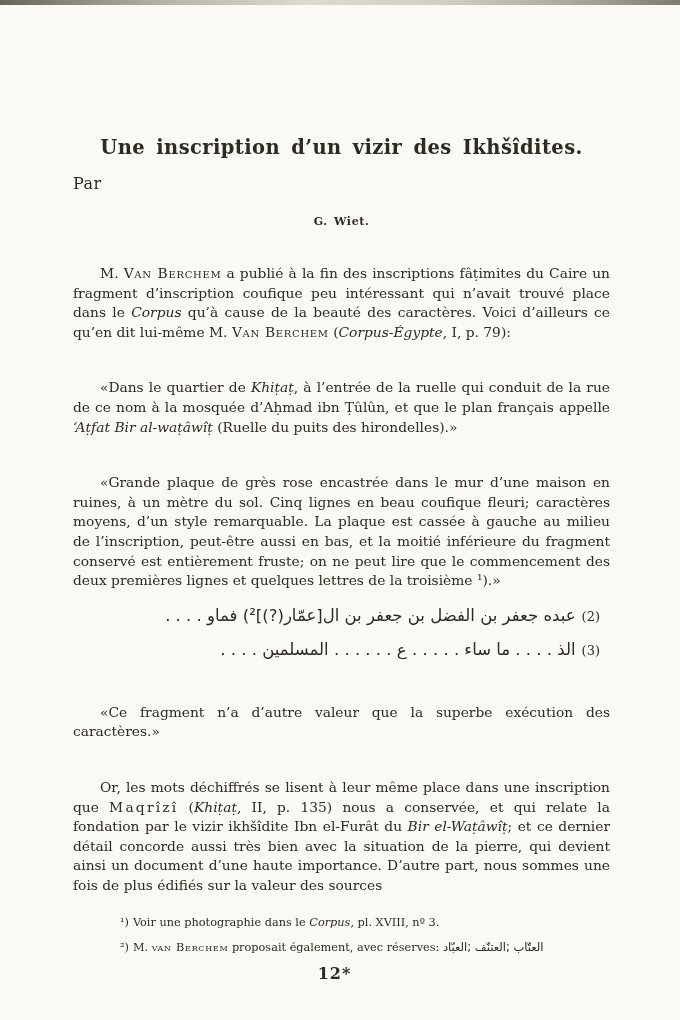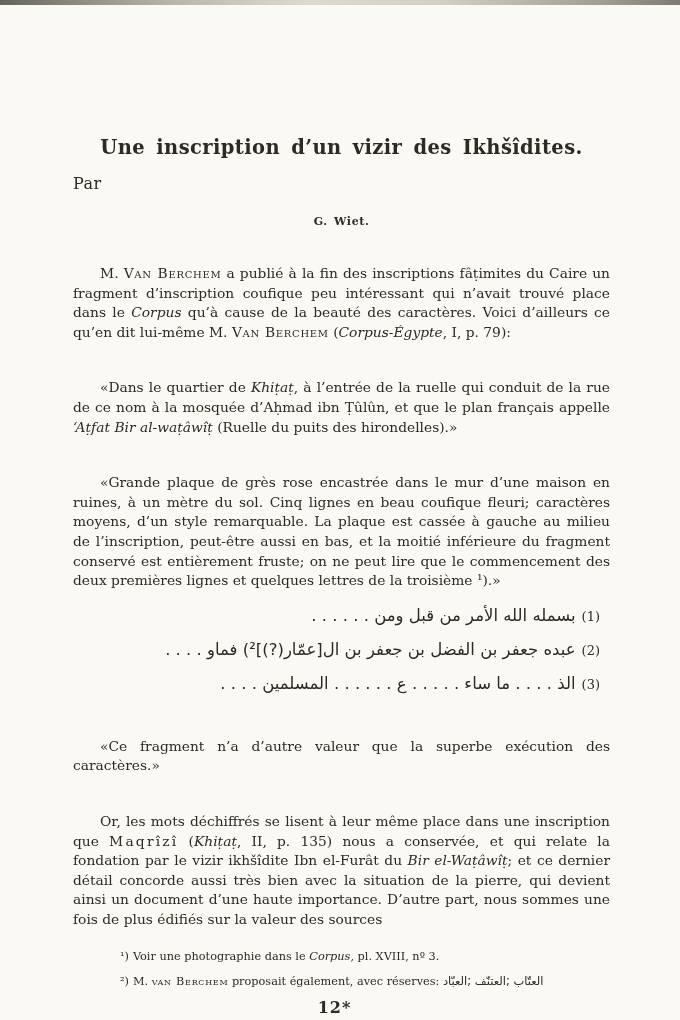--- a/index.html
+++ b/index.html
@@ -46,21 +46,20 @@
 <div class="content">
   <h1 class="title">Une inscription d’un vizir des Ikhšîdites.</h1>
   <div class="byline">Par</div>
   <div class="author">G. Wiet.</div>
 
   <div class="flow">
       <p class="body-para"><span>M. </span><span class="s-sc">Van Berchem</span><span> a publié à la fin des inscriptions fâṭimites du Caire un fragment d’inscription coufique peu intéressant qui n’avait trouvé place dans le </span><span class="s-i">Corpus</span><span> qu’à cause de la beauté des caractères. Voici d’ailleurs ce qu’en dit lui-même M. </span><span class="s-sc">Van Berchem</span><span> (</span><span class="s-i">Corpus-Égypte</span><span>, I, p. 79):</span></p>
       <p class="body-para"><span>«Dans le quartier de </span><span class="s-i">Khiṭaṭ</span><span>, à l’entrée de la ruelle qui conduit de la rue de ce nom à la mosquée d’Aḥmad ibn Ṭûlûn, et que le plan français appelle </span><span class="s-i">‘Aṭfat Bir al-waṭâwîṭ</span><span> (Ruelle du puits des hirondelles).»</span></p>
       <p class="body-para"><span>«Grande plaque de grès rose encastrée dans le mur d’une maison en ruines, à un mètre du sol.  Cinq lignes en beau coufique fleuri; caractères moyens, d’un style remarquable.  La plaque est cassée à gauche au milieu de l’inscription, peut-être aussi en bas, et la moitié inférieure du fragment conservé est entièrement fruste; on ne peut lire que le commencement des deux premières lignes et quelques lettres de la troisième ¹).»</span></p>
       <div class="arabic-block">
-        <div class="arabic-line"><span class="ar-text" dir="rtl">بسمله الله الأمر من قبل ومن . . . . . .</span><span class="ar-num">(1)</span></div>
         <div class="arabic-line"><span class="ar-text" dir="rtl">عبده جعفر بن الفضل بن جعفر بن ال[عمّار(?)]²) فماو . . . .</span><span class="ar-num">(2)</span></div>
         <div class="arabic-line"><span class="ar-text" dir="rtl">الذ . . . . ما ساء . . . . . ع . . . . . . المسلمين . . . .</span><span class="ar-num">(3)</span></div>
       </div>
       <p class="body-para"><span>«Ce fragment n’a d’autre valeur que la superbe exécution des caractères.»</span></p>
       <p class="body-para"><span>Or, les mots déchiffrés se lisent à leur même place dans une inscription que </span><span class="s-sp">Maqrîzî</span><span> (</span><span class="s-i">Khiṭaṭ</span><span>, II, p. 135) nous a conservée, et qui relate la fondation par le vizir ikhšîdite Ibn el-Furât du </span><span class="s-i">Bir el-Waṭâwîṭ</span><span>; et ce dernier détail concorde aussi très bien avec la situation de la pierre, qui devient ainsi un document d’une haute importance.  D’autre part, nous sommes une fois de plus édifiés sur la valeur des sources</span></p>
     </div>
 
   <div class="footnotes">
       <p class="footnote"><span class="fn-marker">¹)</span><span>Voir une photographie dans le </span><span class="s-i">Corpus</span><span>, pl. XVIII, nº 3.</span></p>
       <p class="footnote"><span class="fn-marker">²)</span><span>M. </span><span class="s-sc">van Berchem</span><span> proposait également, avec réserves: </span><span class="s-ar">العتّاب ;العتنّف ;العبّاد</span></p>

